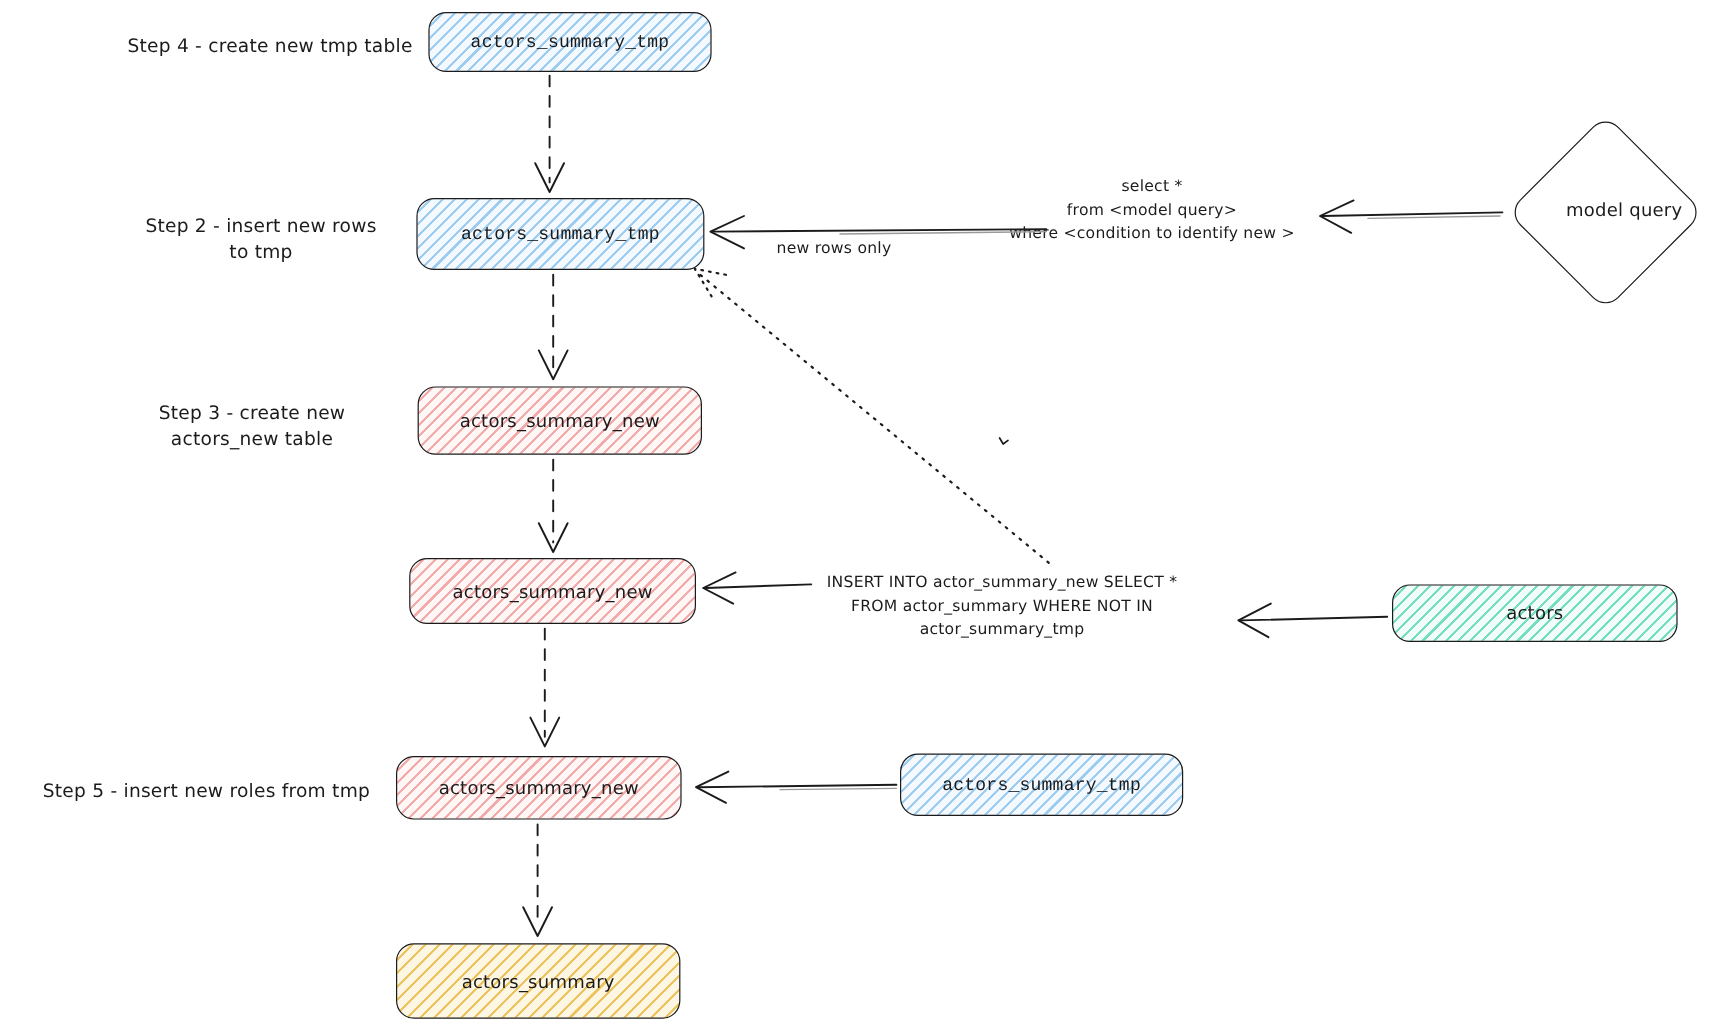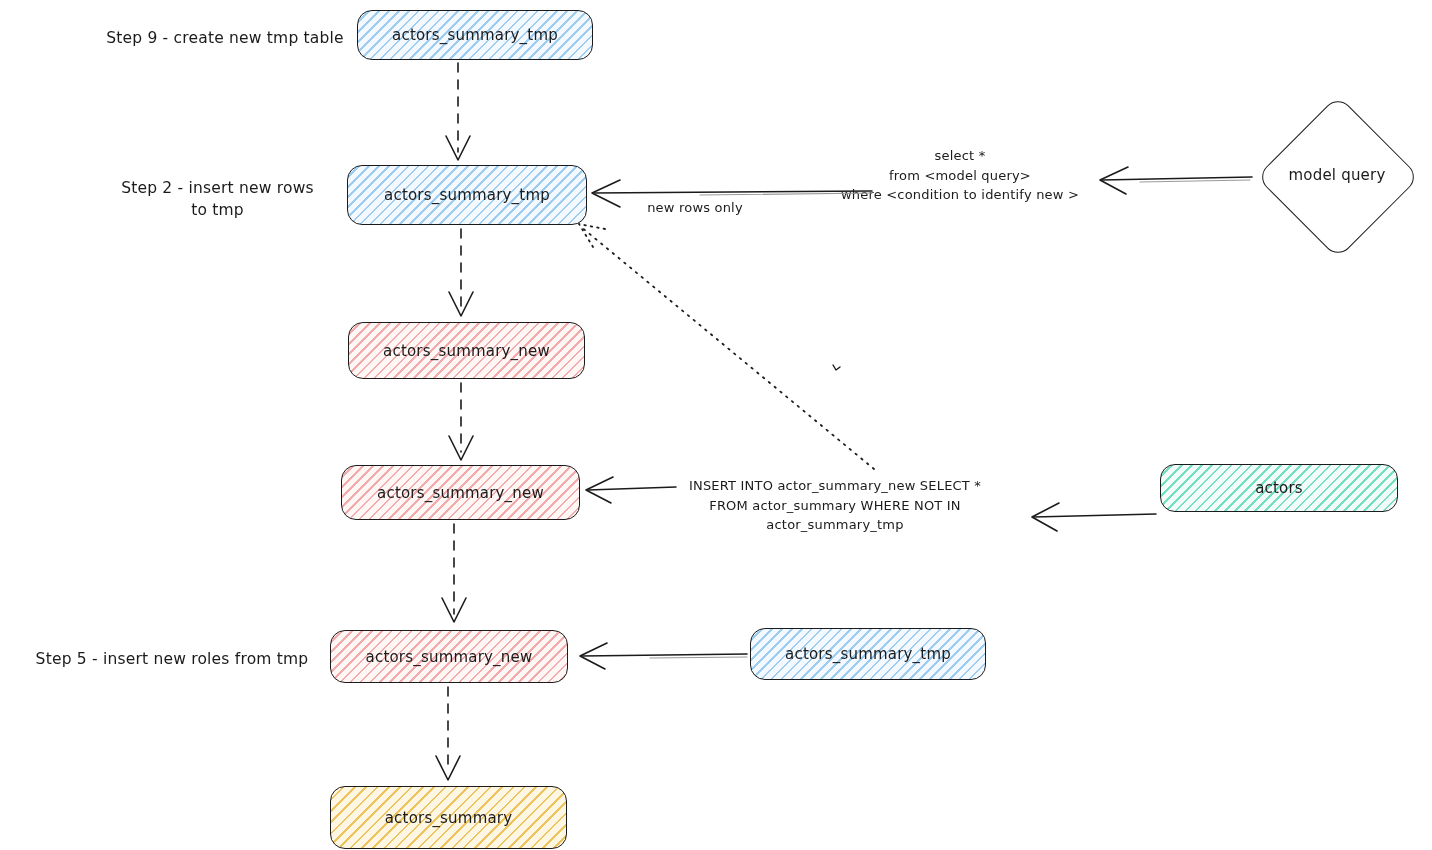--- a/index.html
+++ b/index.html
@@ -5,50 +5,52 @@
   html,body{margin:0;padding:0;background:#fff;}
   #canvas{
     position:relative;width:1432px;height:850px;background:#ffffff;overflow:hidden;
     font-family:"DejaVu Sans",sans-serif;color:#1b1b1b;
   }
   .node{
     position:absolute;border:1.7px solid #1b1b1b;border-radius:15px;
     display:flex;align-items:center;justify-content:center;
     font-size:15px;letter-spacing:.2px;box-sizing:border-box;
   }
-  .hatch-blue{background:repeating-linear-gradient(135deg,#9ccdf0 0 1.8px,rgba(255,255,255,0) 1.8px 7px),#f3f9ff;}
+  .hatch-blue{background:repeating-linear-gradient(135deg,#9ccdf0 0 1.8px,rgba(255,255,255,0) 1.8px 7px),#f3f9ff;font-family:Liberation Mono, monospace;}
   .hatch-red{background:repeating-linear-gradient(135deg,#f3aaaa 0 1.8px,rgba(255,255,255,0) 1.8px 7px),#fff6f6;}
   .hatch-teal{background:repeating-linear-gradient(135deg,#74dec0 0 1.8px,rgba(255,255,255,0) 1.8px 7px),#f2fcf9;}
   .hatch-yellow{background:repeating-linear-gradient(135deg,#ecc35c 0 1.8px,rgba(255,255,255,0) 1.8px 8px),#fdf6e3;}
   .slabel{
     position:absolute;font-size:15.5px;line-height:1.45;text-align:center;
     white-space:pre-line;letter-spacing:.2px;
   }
   .qtext{
     position:absolute;font-size:13px;line-height:1.5;text-align:center;
     white-space:pre-line;letter-spacing:.2px;
   }
   .diamond{
     position:absolute;left:1280px;top:119px;width:114px;height:114px;
     transform:rotate(45deg);border:1.7px solid #1b1b1b;border-radius:15px;background:#fff;
   }
   .diamond-label{
-    position:absolute;left:1272px;top:166px;width:130px;text-align:center;
+    position:absolute;left:1272px;top:166px;width:130px;text-align:right;
     font-size:15px;letter-spacing:.2px;
   }
   svg.overlay{position:absolute;left:0;top:0;pointer-events:none;}
 </style>
 </head>
 <body>
 
 <div id="canvas">
 
-  <div class="slabel" style="left:95px;top:27px;width:260px">Step 9 - create new tmp table</div>
+  <div class="slabel" style="left:95px;top:27px;width:260px">Step 4 - create new tmp table</div>
   <div class="slabel" style="left:105px;top:177px;width:225px">Step 2 - insert new rows
 to tmp</div>
+  <div class="slabel" style="left:110px;top:333px;width:200px">Step 3 - create new
+actors_new table</div>
   <div class="slabel" style="left:28px;top:648px;width:288px">Step 5 - insert new roles from tmp</div>
 
   <div class="node hatch-blue" style="left:357px;top:10px;width:236px;height:50px">
       <span>actors_summary_tmp</span>
     </div>
   <div class="node hatch-blue" style="left:347px;top:165px;width:240px;height:60px">
       <span>actors_summary_tmp</span>
     </div>
   <div class="node hatch-red" style="left:348px;top:322px;width:237px;height:57px">
       <span>actors_summary_new</span>
@@ -59,21 +61,21 @@
   <div class="node hatch-red" style="left:330px;top:630px;width:238px;height:53px">
       <span>actors_summary_new</span>
     </div>
   <div class="node hatch-yellow" style="left:330px;top:786px;width:237px;height:63px">
       <span>actors_summary</span>
     </div>
 
   <div class="diamond"></div>
   <div class="diamond-label">model query</div>
 
-  <div class="node hatch-teal" style="left:1160px;top:464px;width:238px;height:48px">
+  <div class="node hatch-teal" style="left:1160px;top:487px;width:238px;height:48px">
       <span>actors</span>
     </div>
 
   <div class="node hatch-blue" style="left:750px;top:628px;width:236px;height:52px">
       <span>actors_summary_tmp</span>
     </div>
 
   <div class="qtext" style="left:795px;top:146px;width:330px">select *
 from &lt;model query&gt;
 where &lt;condition to identify new &gt;</div>

